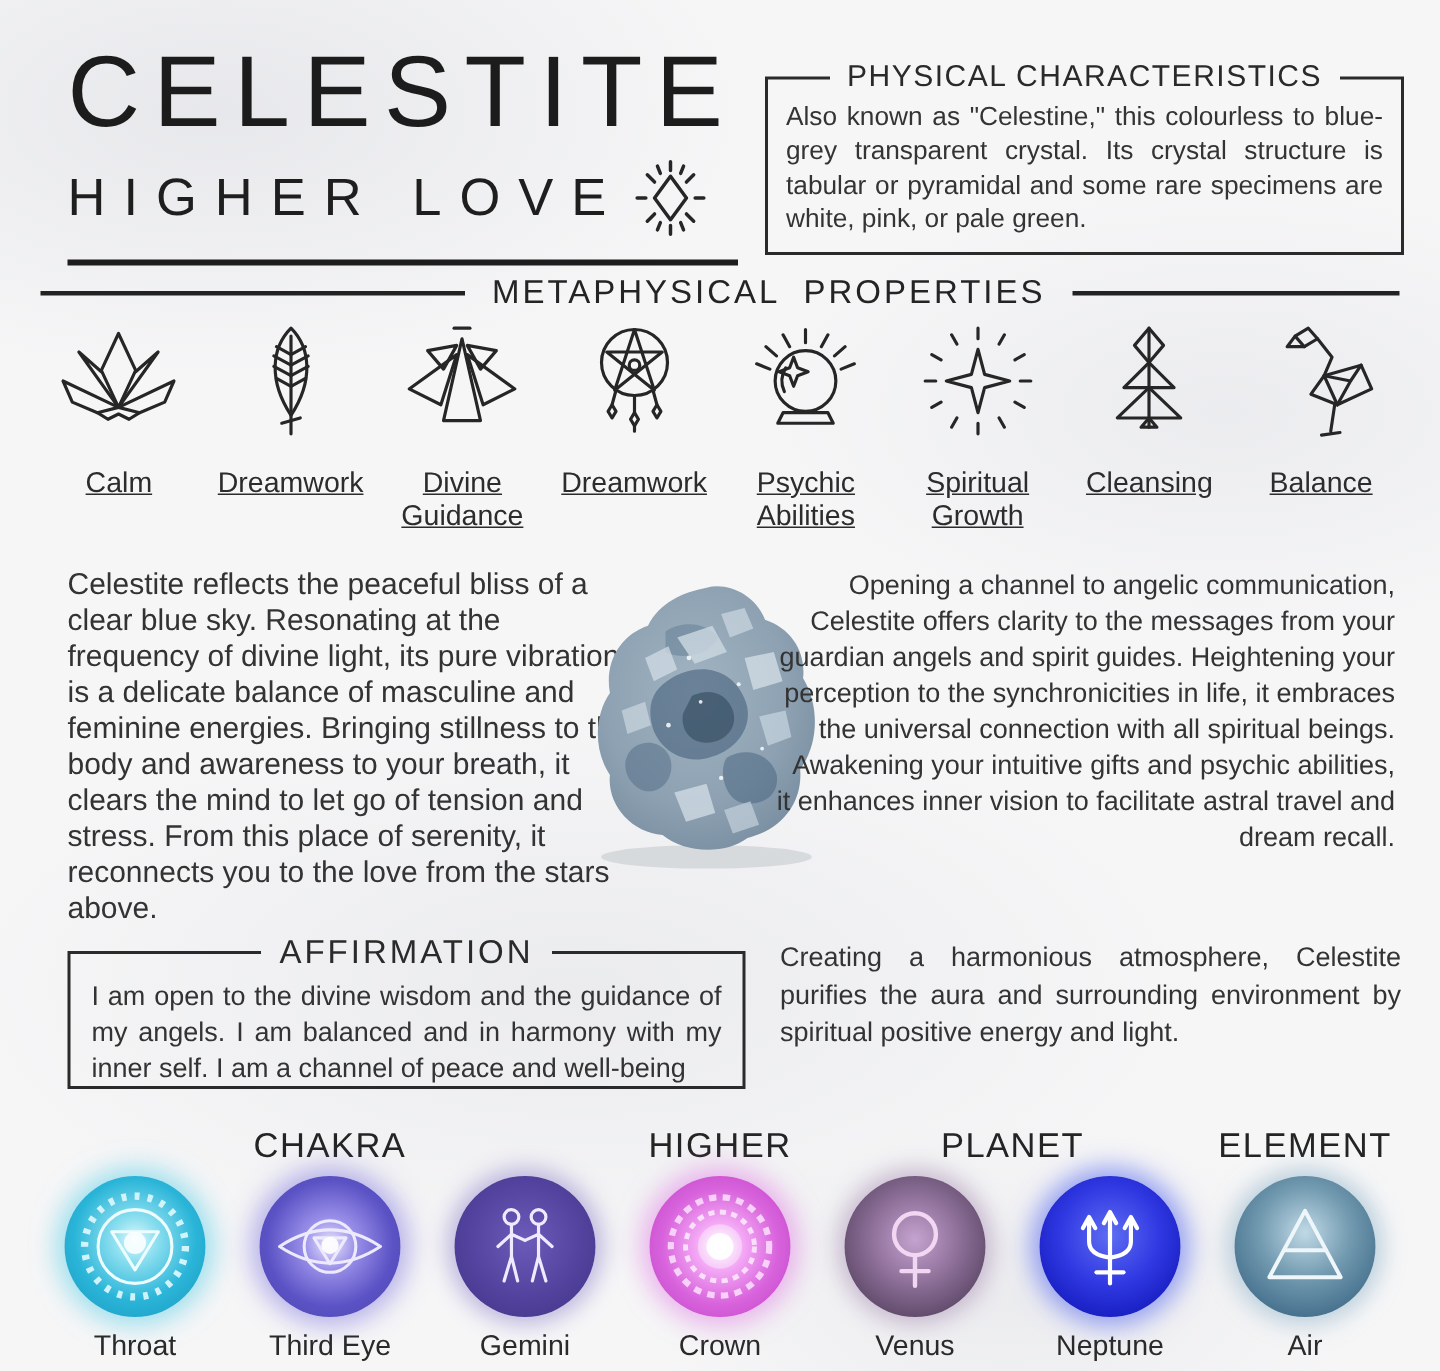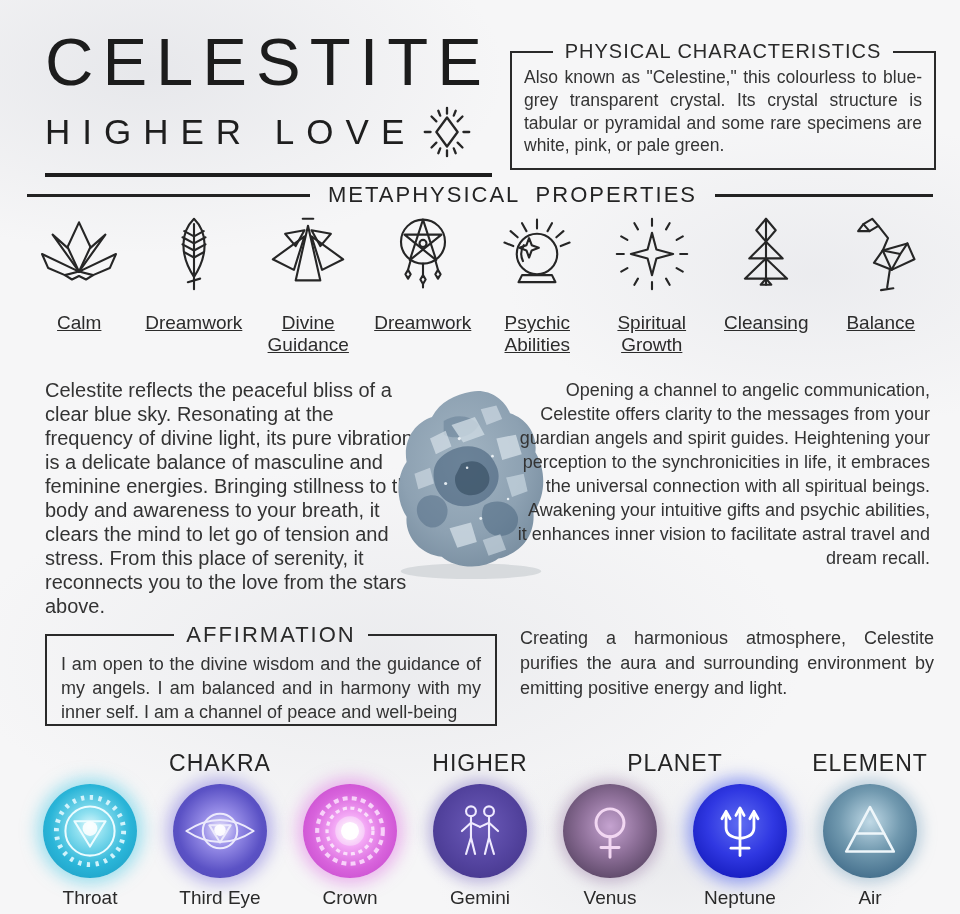--- a/index.html
+++ b/index.html
@@ -270,21 +270,21 @@
     </svg>
 
     <p class="desc-right">Opening a channel to angelic communication, Celestite offers clarity to the messages from your guardian angels and spirit guides. Heightening your perception to the synchronicities in life, it embraces the universal connection with all spiritual beings. Awakening your intuitive gifts and psychic abilities, it enhances inner vision to facilitate astral travel and dream recall.</p>
   </div>
 
   <fieldset class="affirm-box">
     <legend>AFFIRMATION</legend>
     <p>I am open to the divine wisdom and the guidance of my angels. I am balanced and in harmony with my inner self. I am a channel of peace and well-being</p>
   </fieldset>
 
-  <p class="atmosphere">Creating a harmonious atmosphere, Celestite purifies the aura and surrounding environment by emitting positive energy and light.</p>
+  <p class="atmosphere">Creating a harmonious atmosphere, Celestite purifies the aura and surrounding environment by spiritual positive energy and light.</p>
 
   <div class="corr-headers">
     <div class="hdr hdr-chakra">CHAKRA</div>
     <div class="hdr hdr-zodiac">HIGHER</div>
     <div class="hdr hdr-planet">PLANET</div>
     <div class="hdr hdr-element">ELEMENT</div>
   </div>
 
   <div class="badges-row">
 
@@ -306,43 +306,43 @@
           <path class="badge-glyph" d="M9 50 Q50 23 91 50 Q50 77 9 50 Z" stroke="#eceafc" stroke-width="2.5"></path>
           <circle cx="50" cy="50" r="21" stroke="#eceafc" stroke-width="2.5" fill="none"></circle>
           <path class="badge-glyph" d="M37 43 L63 43 L50 64 Z" stroke="#eceafc" stroke-width="2.5"></path>
           <circle cx="50" cy="49" r="7" fill="#ffffff" opacity="0.9"></circle>
         </svg>
       </div>
       <div class="blabel">Third Eye</div>
     </div>
 
     <div class="badge-cell">
+      <div class="badge gemini">
+        <svg viewBox="0 0 100 100">
+            <g class="badge-glyph" stroke="#efeaff" stroke-width="2.6">
+          <circle cx="39" cy="26" r="6"></circle>
+              <path d="M39 32 L39 58 M39 40 L28 50 M39 40 L50 45 M39 58 L33 78 M39 58 L44 78"></path>
+          <circle cx="61" cy="26" r="6"></circle>
+              <path d="M61 32 L61 58 M61 40 L72 50 M61 40 L50 45 M61 58 L56 78 M61 58 L67 78"></path>
+        </g>
+          </svg>
+      </div>
+      <div class="blabel">Gemini</div>
+    </div>
+
+    <div class="badge-cell">
       <div class="badge crown">
         <svg viewBox="0 0 100 100">
           <circle cx="50" cy="50" r="40" stroke="#f9d6fb" stroke-width="5" stroke-dasharray="6 5.2" fill="none" opacity="0.95"></circle>
           <circle cx="50" cy="50" r="28" stroke="#fbe3fc" stroke-width="4" stroke-dasharray="5 4.4" fill="none" opacity="0.95"></circle>
           <circle cx="50" cy="50" r="18" fill="#ffffff" opacity="0.35"></circle>
           <circle cx="50" cy="50" r="11" fill="#ffffff" opacity="0.95"></circle>
         </svg>
       </div>
       <div class="blabel">Crown</div>
-    </div>
-
-    <div class="badge-cell">
-      <div class="badge gemini">
-        <svg viewBox="0 0 100 100">
-            <g class="badge-glyph" stroke="#efeaff" stroke-width="2.6">
-          <circle cx="39" cy="26" r="6"></circle>
-              <path d="M39 32 L39 58 M39 40 L28 50 M39 40 L50 45 M39 58 L33 78 M39 58 L44 78"></path>
-          <circle cx="61" cy="26" r="6"></circle>
-              <path d="M61 32 L61 58 M61 40 L72 50 M61 40 L50 45 M61 58 L56 78 M61 58 L67 78"></path>
-        </g>
-          </svg>
-      </div>
-      <div class="blabel">Gemini</div>
     </div>
 
     <div class="badge-cell">
       <div class="badge venus">
         <svg viewBox="0 0 100 100">
             <g class="badge-glyph" stroke="#f2d7f2" stroke-width="3.6">
           <circle cx="50" cy="40" r="17"></circle>
           <path d="M50 57 L50 82 M39 70 L61 70"></path>
         </g>
           </svg>

